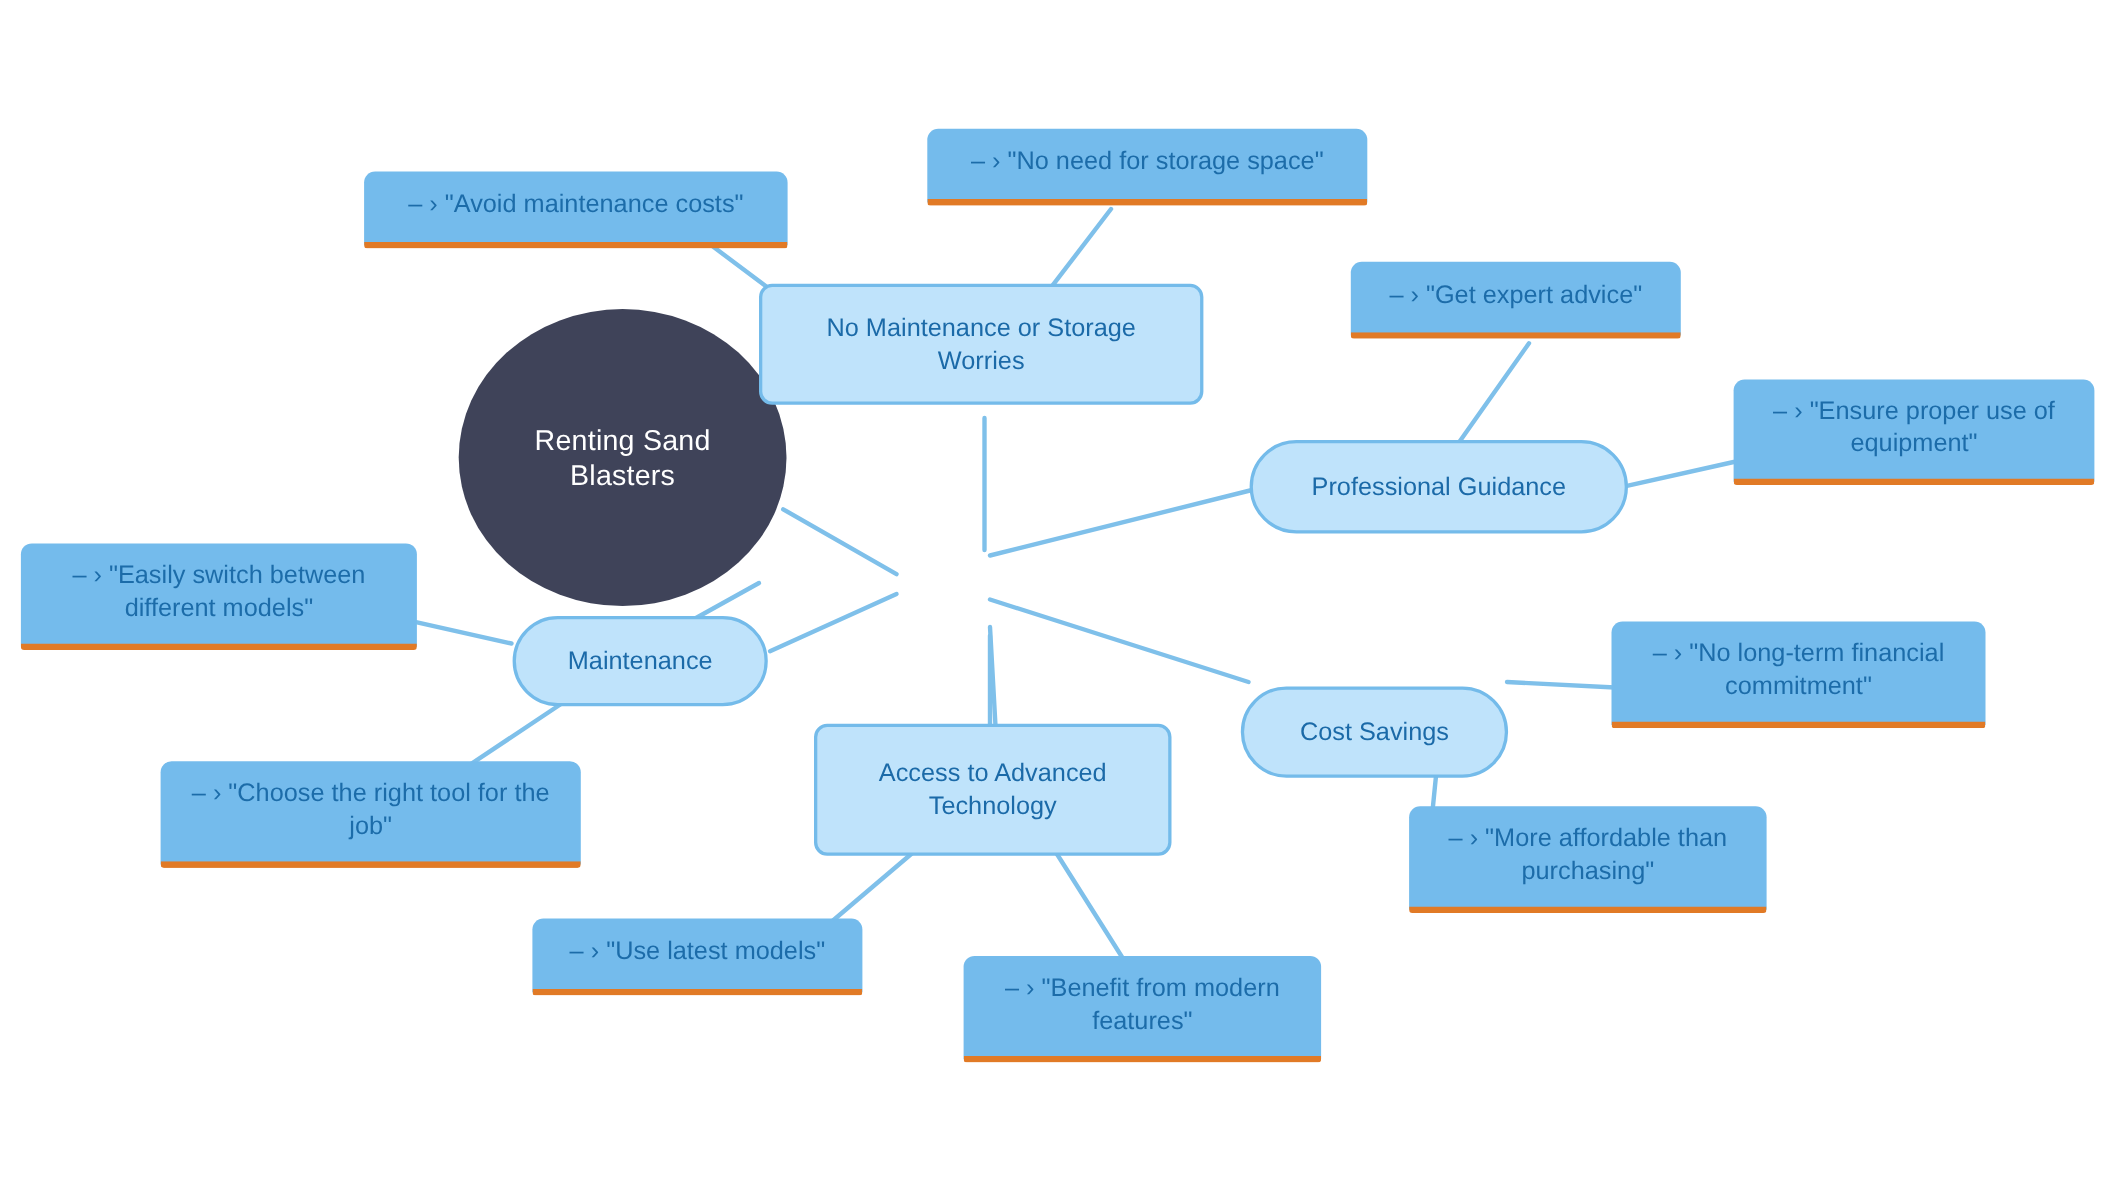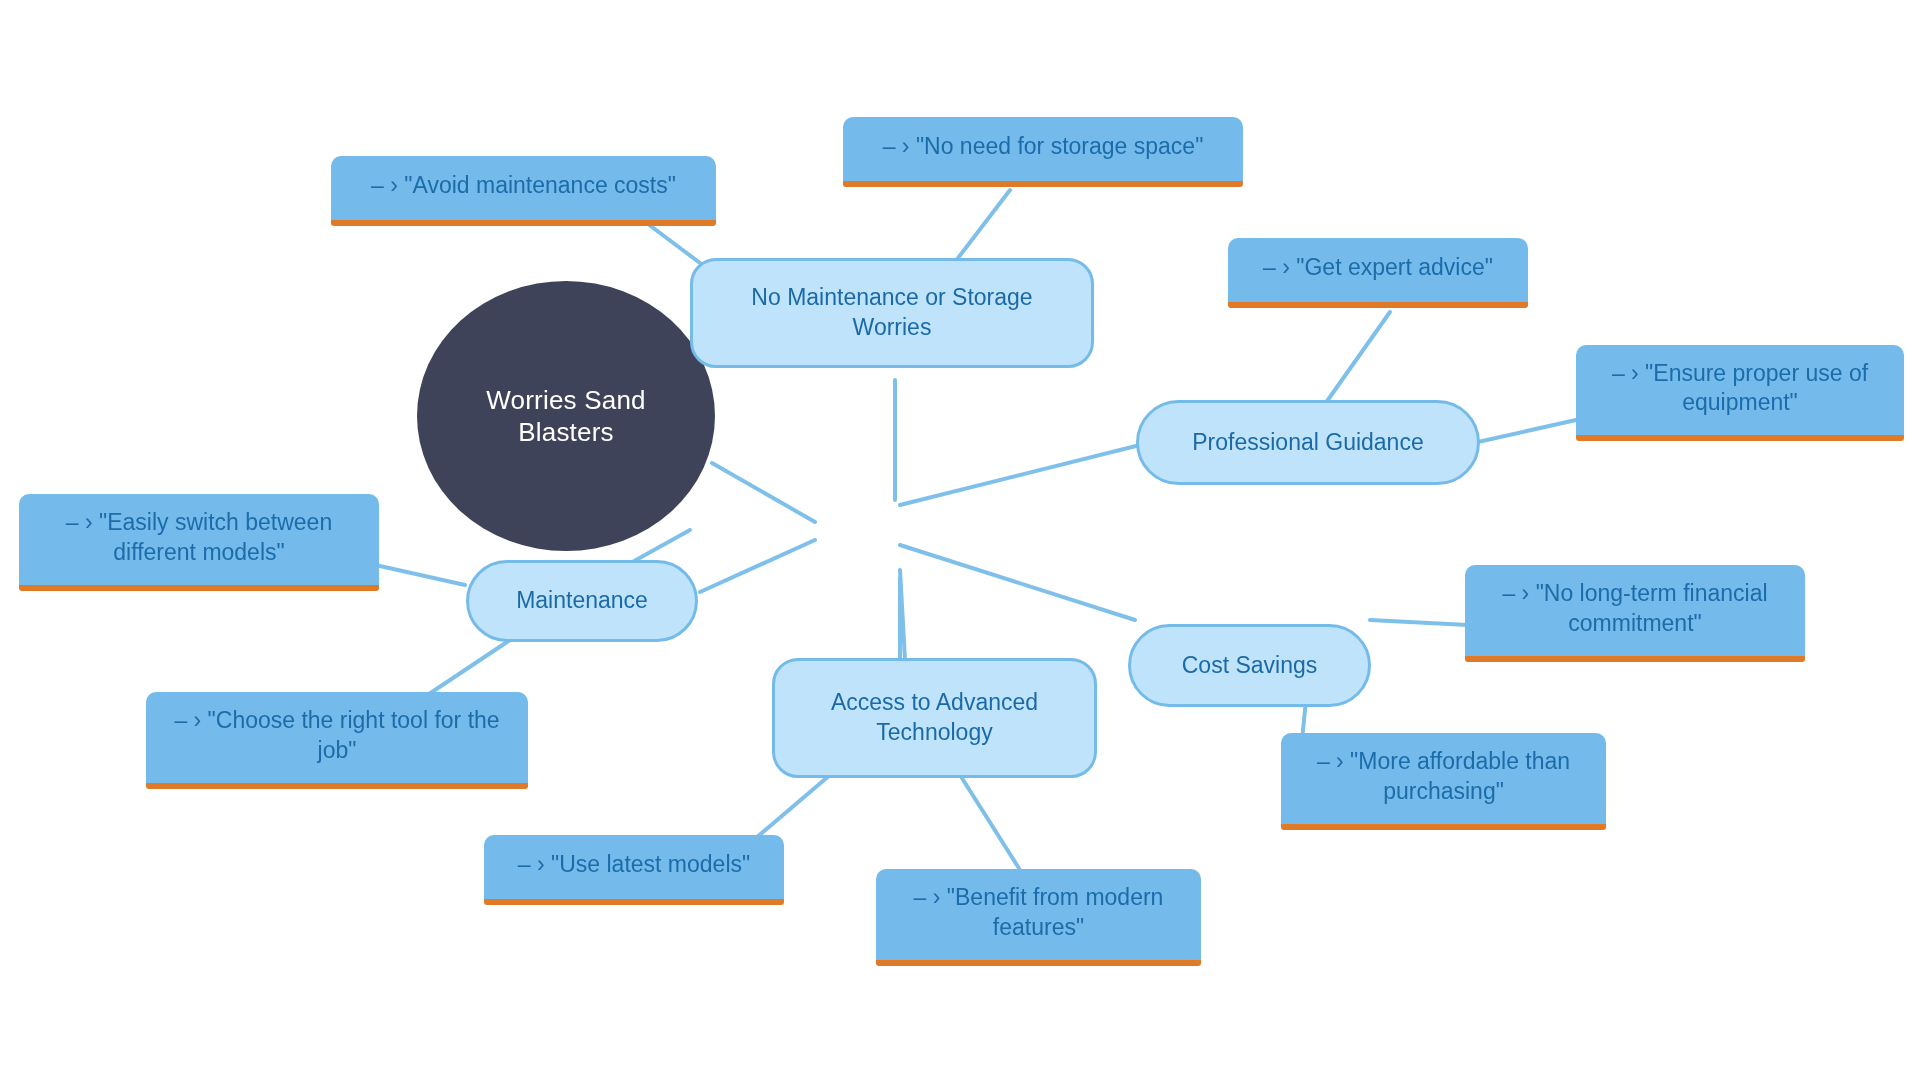--- a/index.html
+++ b/index.html
@@ -28,21 +28,21 @@
   
   .cat{
     background:#bfe3fb;
     border:3px solid #74bbea;
     color:#1b6aa8;
     font-size:23px;
     line-height:1.3;
     padding:6px 20px;
   }
   .cat.pill{border-radius:44px;}
-  .cat.round{border-radius:26px;}
+  .cat.round{border-radius:12px;}
 
   
   .hub{
     background:#76bced;
     border-radius:12px 12px 4px 4px;
     color:#1b6aa8;
     font-size:23px;
     line-height:1.3;
     padding:4px 14px 8px 14px;
     border-bottom:6px solid #e17a26;
@@ -92,37 +92,37 @@
 
       <path d="M 830 775 L 730 860"></path>
       <path d="M 960 775 L 1020 870"></path>
 
       <path d="M 465 585 L 362 562"></path>
       <path d="M 510 640 L 420 700"></path>
     </g>
   </svg>
 
   <div class="node central" style="left:417px;top:281px;width:298px;height:270px;">
-    <span>Worries Sand Blasters</span>
+    <span>Renting Sand Blasters</span>
   </div>
 
 
   <div class="node cat round" style="left:690px;top:258px;width:404px;height:110px;">
     <span>No Maintenance or Storage Worries</span>
   </div>
 
   <div class="node cat pill" style="left:1136px;top:400px;width:344px;height:85px;">
     <span>Professional Guidance</span>
   </div>
 
   <div class="node cat pill" style="left:1128px;top:583px;width:243px;height:83px;margin-top:41px;">
     <span>Cost Savings</span>
   </div>
 
-  <div class="node cat round" style="left:740px;top:658px;width:325px;height:120px;margin-left:32px;">
+  <div class="node cat round" style="left:740px;top:658px;width:325px;height:120px;">
     <span>Access to Advanced Technology</span>
   </div>
 
   <div class="node cat pill" style="left:466px;top:560px;width:232px;height:82px;">
     <span>Maintenance</span>
   </div>
 
   <div class="node leaf" style="left:331px;top:156px;width:385px;height:70px;">
     <span>– › "Avoid maintenance costs"</span>
   </div>

